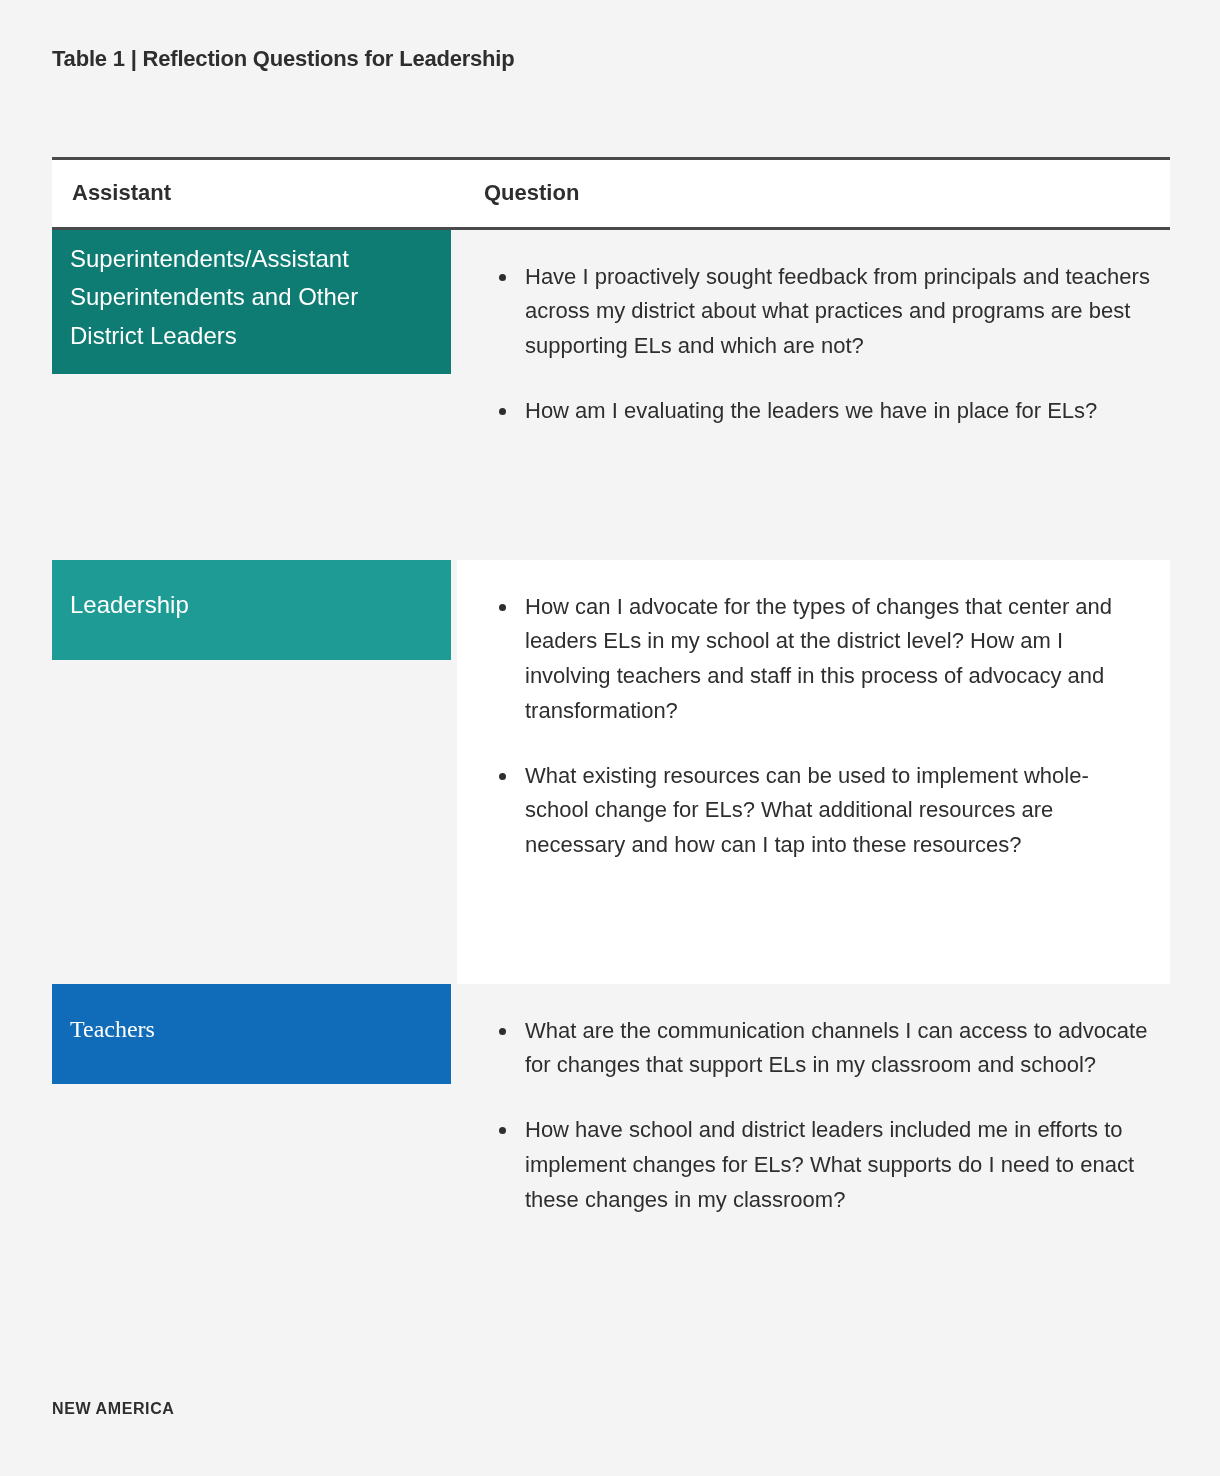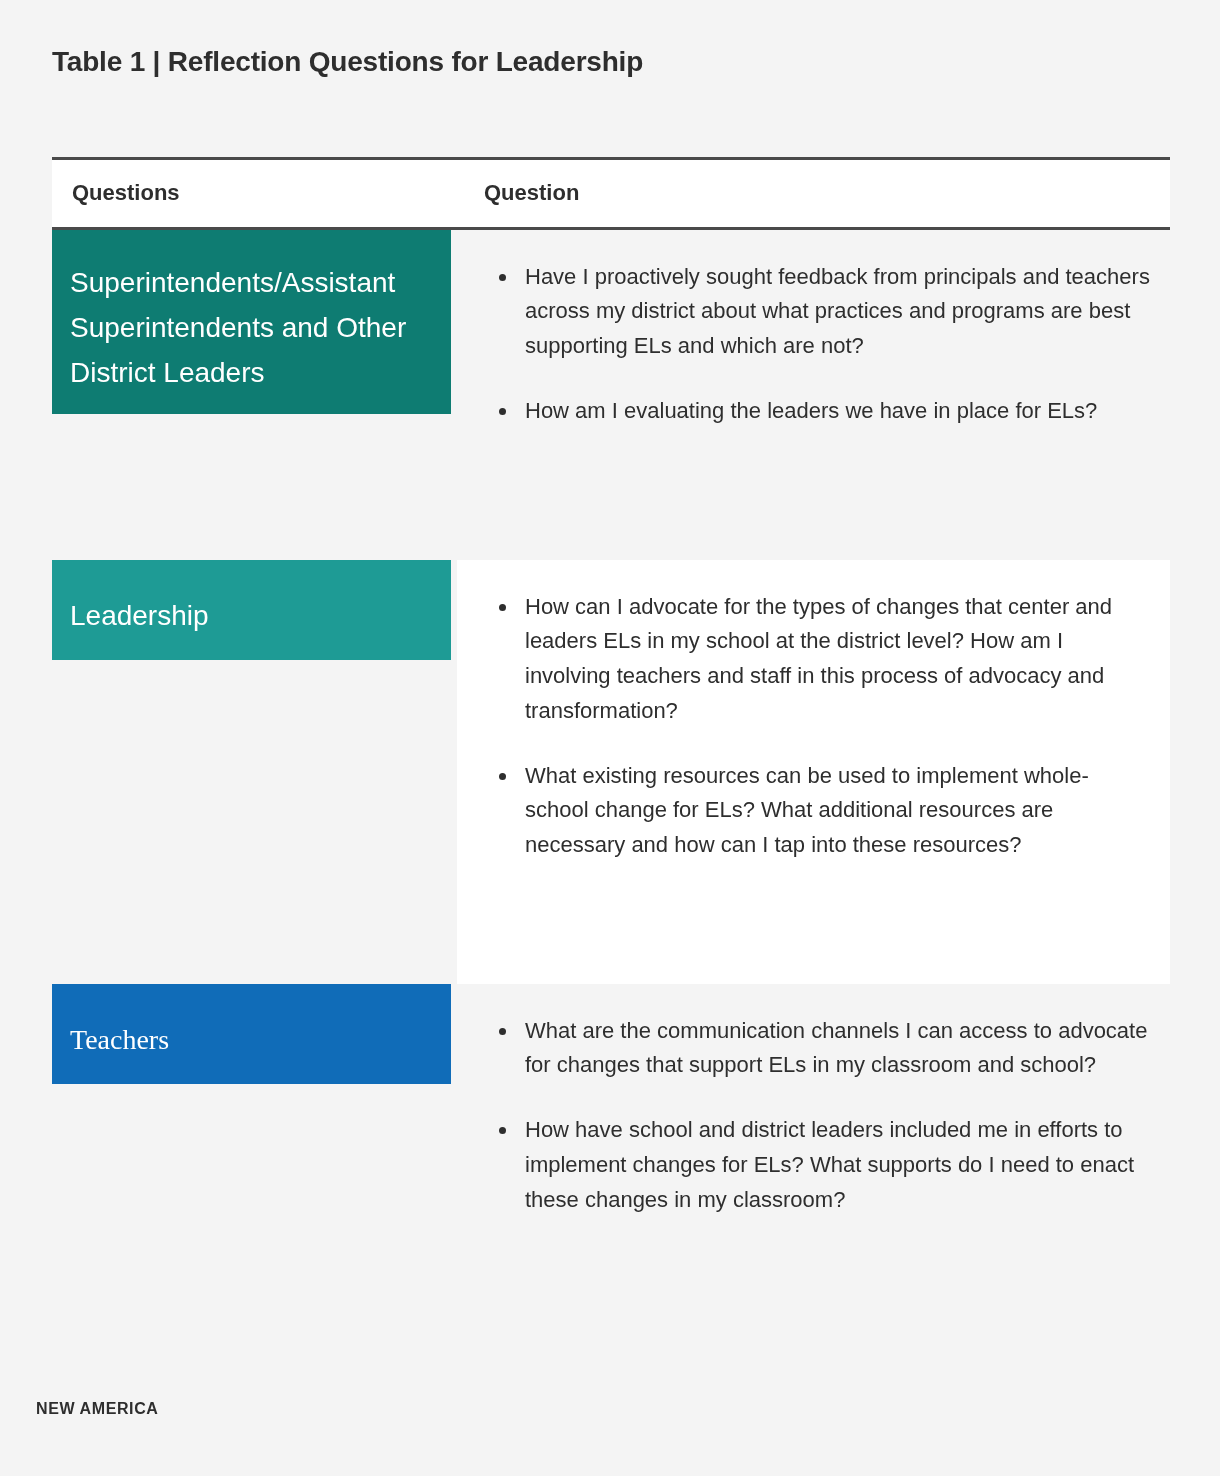--- a/index.html
+++ b/index.html
@@ -22,21 +22,21 @@
     height: 1476px;
     box-sizing: border-box;
     padding: 0;
   }
 
   
   .title {
     position: absolute;
     left: 52px;
     top: 46px;
-    font-size: 28px;
+    font-size: 22px;
     font-weight: bold;
     color: #2e2e2e;
     letter-spacing: -0.2px;
     white-space: nowrap;
   }
 
   
   .table-wrap {
     position: absolute;
     left: 52px;
@@ -88,23 +88,23 @@
     width: 405px;
     padding: 0;
     background: #ffffff;
   }
   .audience-box {
     display: flex;
     align-items: center;
     height: 100%;
     min-height: 100px;
     box-sizing: border-box;
-    padding: 30px 24px 18px 18px;
+    padding: 10px 24px 18px 18px;
     color: #ffffff;
-    font-size: 28px;
+    font-size: 24px;
     line-height: 1.62;
     margin: 0 6px 6px 0;
   }
   .audience-label {
     display: block;
   }
 
   .question-cell {
     padding: 0;
   }
@@ -148,40 +148,40 @@
   tbody tr.row-band td { background: transparent; }
 
   
   tr[data-row="0"] .question-inner { min-height: 330px; }
   tr[data-row="1"] .question-inner { min-height: 424px; }
   tr[data-row="2"] .question-inner { min-height: 360px; }
 
   
   .footer {
     position: absolute;
-    left: 36px;
+    left: 52px;
     top: 1400px;
     font-size: 16px;
     font-weight: bold;
     letter-spacing: 0.6px;
     color: #2e2e2e;
   }
 </style>
 </head>
 <body style="background: rgb(244, 244, 244);">
 
 <div class="page">
 
   <div class="title">Table 1 | Reflection Questions for Leadership</div>
 
   <div class="table-wrap">
     <table class="table">
       <thead>
         <tr>
-          <th class="col-audience">Questions</th>
+          <th class="col-audience">Assistant</th>
           <th class="col-question">Question</th>
         </tr>
       </thead>
       <tbody>
 
         <tr class="row-band" data-row="0">
           <td class="audience-cell">
             <div class="audience-box" id="aud-0" style="background: rgb(14, 124, 114);">
               <span class="audience-label">Superintendents/Assistant Superintendents and Other District Leaders</span>
             </div>

